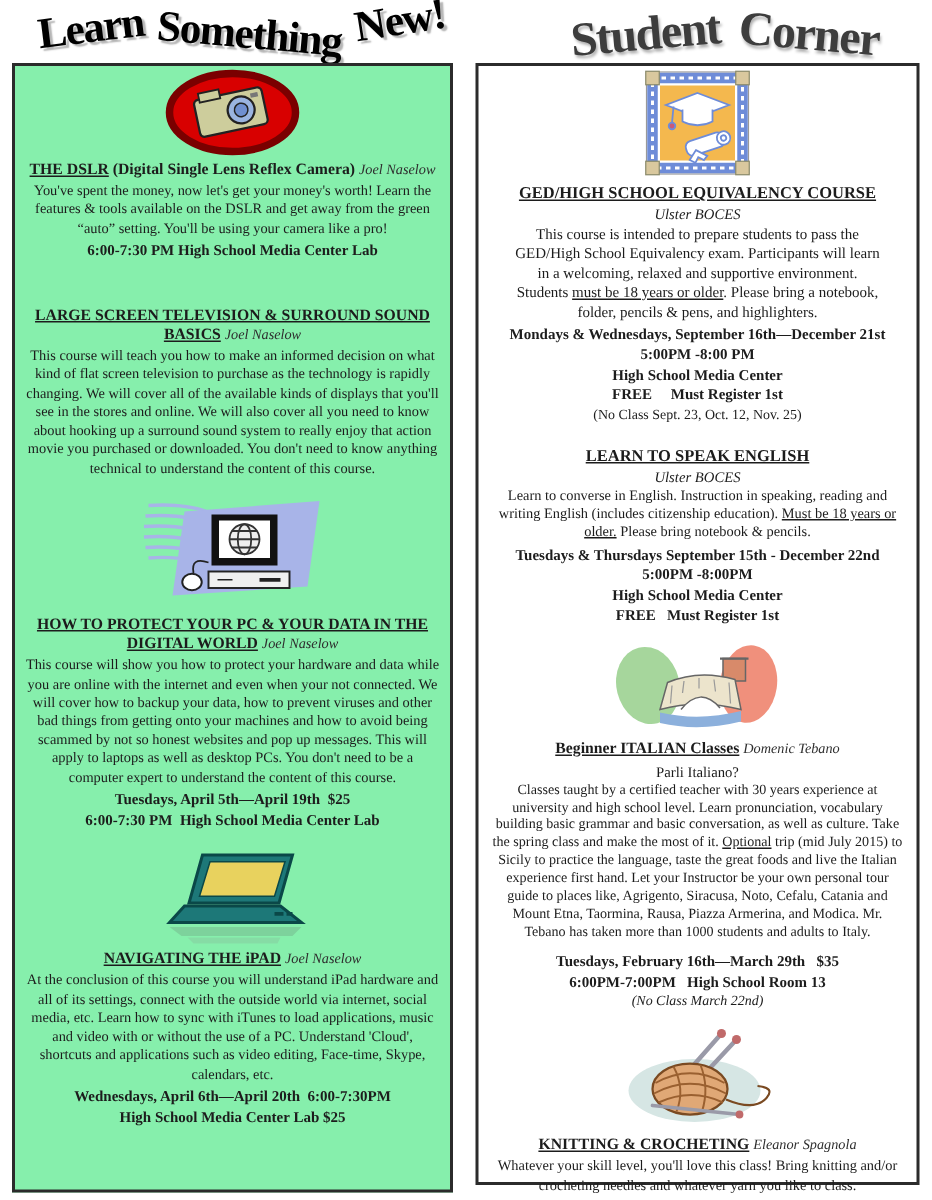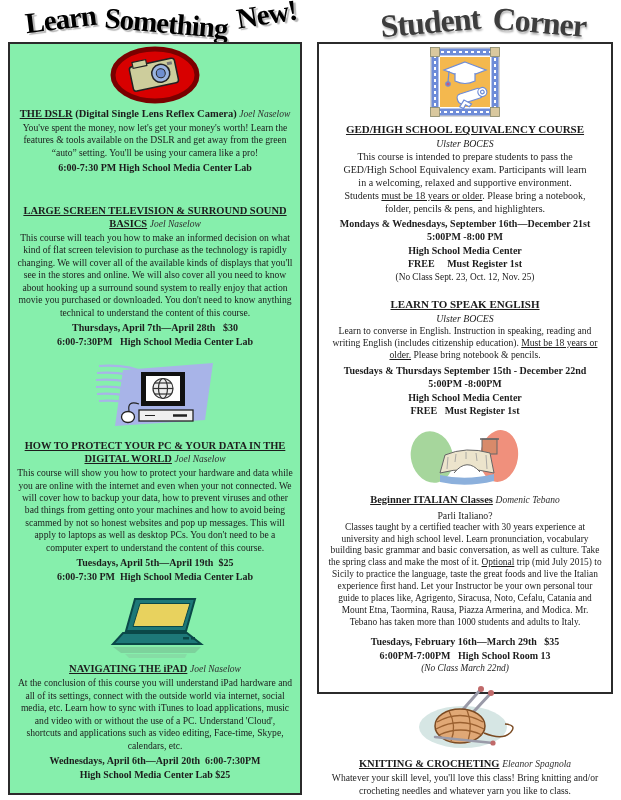--- a/index.html
+++ b/index.html
@@ -2,21 +2,21 @@
 <html><head>
 <meta charset="utf-8">
 <style>
   html,body{margin:0;padding:0;background:#ffffff;}
   .page{position:relative;width:621px;height:800px;background:#ffffff;overflow:hidden;
         font-family:"Liberation Serif", serif;color:#1c1c1c;}
 
   
   .lbox{position:absolute;left:8px;top:42px;width:294px;height:753px;
         border:2px solid #2b2b2b;box-sizing:border-box;padding:2px 7px;background:#86efac;}
-  .rbox{position:absolute;left:317px;top:42px;width:296px;height:652px;
+  .rbox{position:absolute;left:317px;top:42px;width:296px;height:748px;
         border:2px solid #2b2b2b;box-sizing:border-box;padding:2px 9px;background:#fff;}
 
   
   .ltitle{position:absolute;left:22px;top:2px;width:278px;text-align:center;
           font-weight:bold;font-size:29px;letter-spacing:-1px;color:#000;
           text-shadow:2px 2px 1px #b5b5b5;white-space:nowrap;}
   .ltitle .w1{display:inline-block;transform:rotate(-7deg) translateY(1px);}
   .ltitle .w2{display:inline-block;transform:rotate(5deg) translateY(5px);margin:0 3px;}
   .ltitle .w3{display:inline-block;transform:rotate(-9deg) translateY(-4px);}
   .rtitle{position:absolute;left:352px;top:0px;width:262px;text-align:center;
@@ -95,24 +95,20 @@
         <div>6:00-7:30 PM High School Media Center Lab</div>
       </div>
     </div>
 
     <div class="sec m-tv">
       <div class="sec-head">
         <span class="u">LARGE SCREEN TELEVISION &amp; SURROUND SOUND BASICS</span>
         <span class="instructor">Joel Naselow</span>
       </div>
       <div class="body">This course will teach you how to make an informed decision on what kind of flat screen television to purchase as the technology is rapidly changing. We will cover all of the available kinds of displays that you'll see in the stores and online. We will also cover all you need to know about hooking up a surround sound system to really enjoy that action movie you purchased or downloaded. You don't need to know anything technical to understand the content of this course.</div>
-      <div class="sched">
-        <div>Thursdays, April 7th—April 28th&nbsp;&nbsp;&nbsp;$30</div>
-        <div>6:00-7:30PM&nbsp;&nbsp;&nbsp;High School Media Center Lab</div>
-      </div>
     </div>
 
     <div class="icon-row m-comp">
       <svg width="132" height="76" viewBox="0 0 132 76">
         <g stroke-width="2.2" fill="none" stroke="#a8b4e8">
           <path d="M10 8 Q40 6 58 16"></path>
             <path d="M8 15 Q38 13 56 23"></path>
             <path d="M7 22 Q37 20 55 30"></path>
           <path d="M7 29 Q36 27 54 37"></path>
             <path d="M8 36 Q36 34 54 44"></path>

